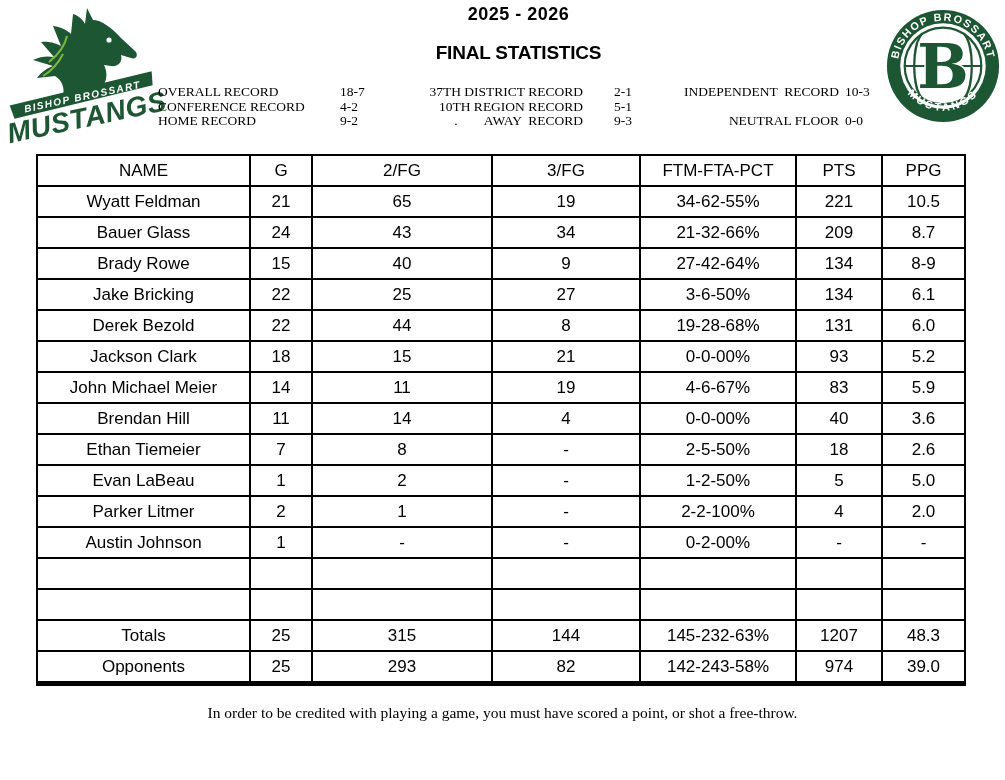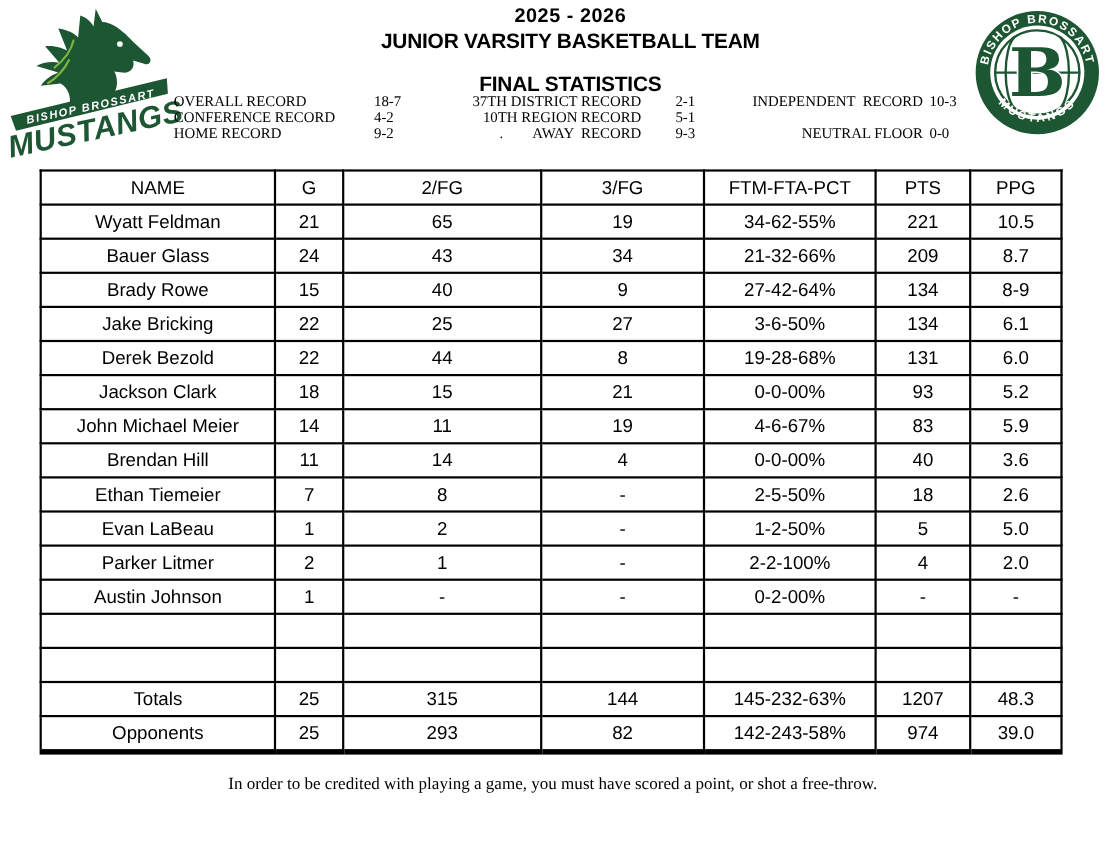--- a/index.html
+++ b/index.html
@@ -58,21 +58,20 @@
         <g transform="rotate(-12 75 104)">
           <path d="M2,90 L148,86 L146,100 L4,104 Z" fill="#1d5632"></path>
           <text x="75" y="100" text-anchor="middle" font-size="10" font-weight="bold" font-style="italic" letter-spacing="1.5" fill="#ffffff" font-family="'Liberation Sans',sans-serif">BISHOP BROSSART</text>
           <text x="75" y="127" text-anchor="middle" font-size="28" font-weight="bold" font-style="italic" letter-spacing="0.5" fill="#1d5632" stroke="#ffffff" stroke-width="1" paint-order="stroke" font-family="'Liberation Sans',sans-serif">MUSTANGS</text>
         </g>
       </svg>
     </div>
 
     <div class="titles">
       <div class="title-year">2025 - 2026</div>
-      <div class="title-team">JUNIOR VARSITY BASKETBALL TEAM</div>
       <div class="title-sub">FINAL STATISTICS</div>
     </div>
 
     <div class="records">
       <div class="rec-l">OVERALL RECORD</div>
       <div class="rec-lv">18-7</div>
       <div class="rec-m">37TH DISTRICT RECORD</div>
       <div class="rec-mv">2-1</div>
       <div class="rec-r">INDEPENDENT  RECORD</div>
       <div class="rec-rv">10-3</div>

